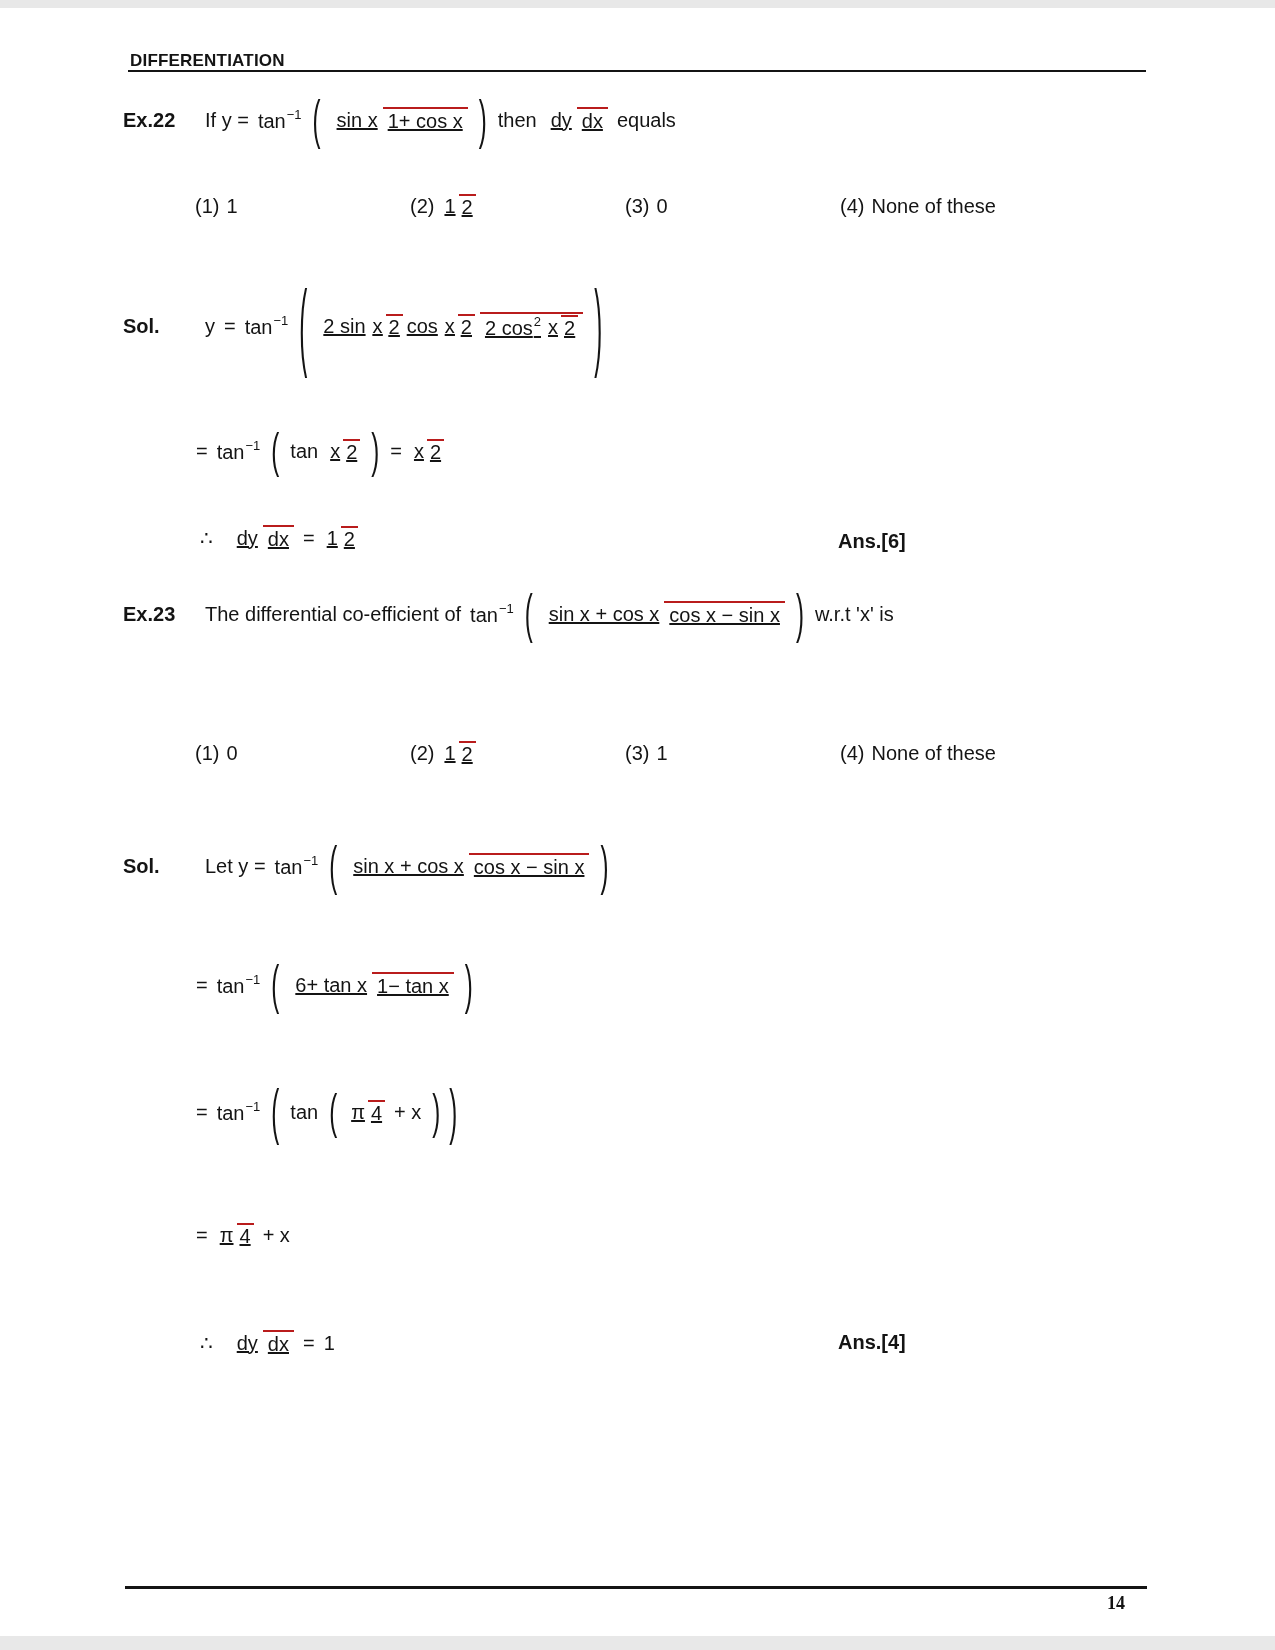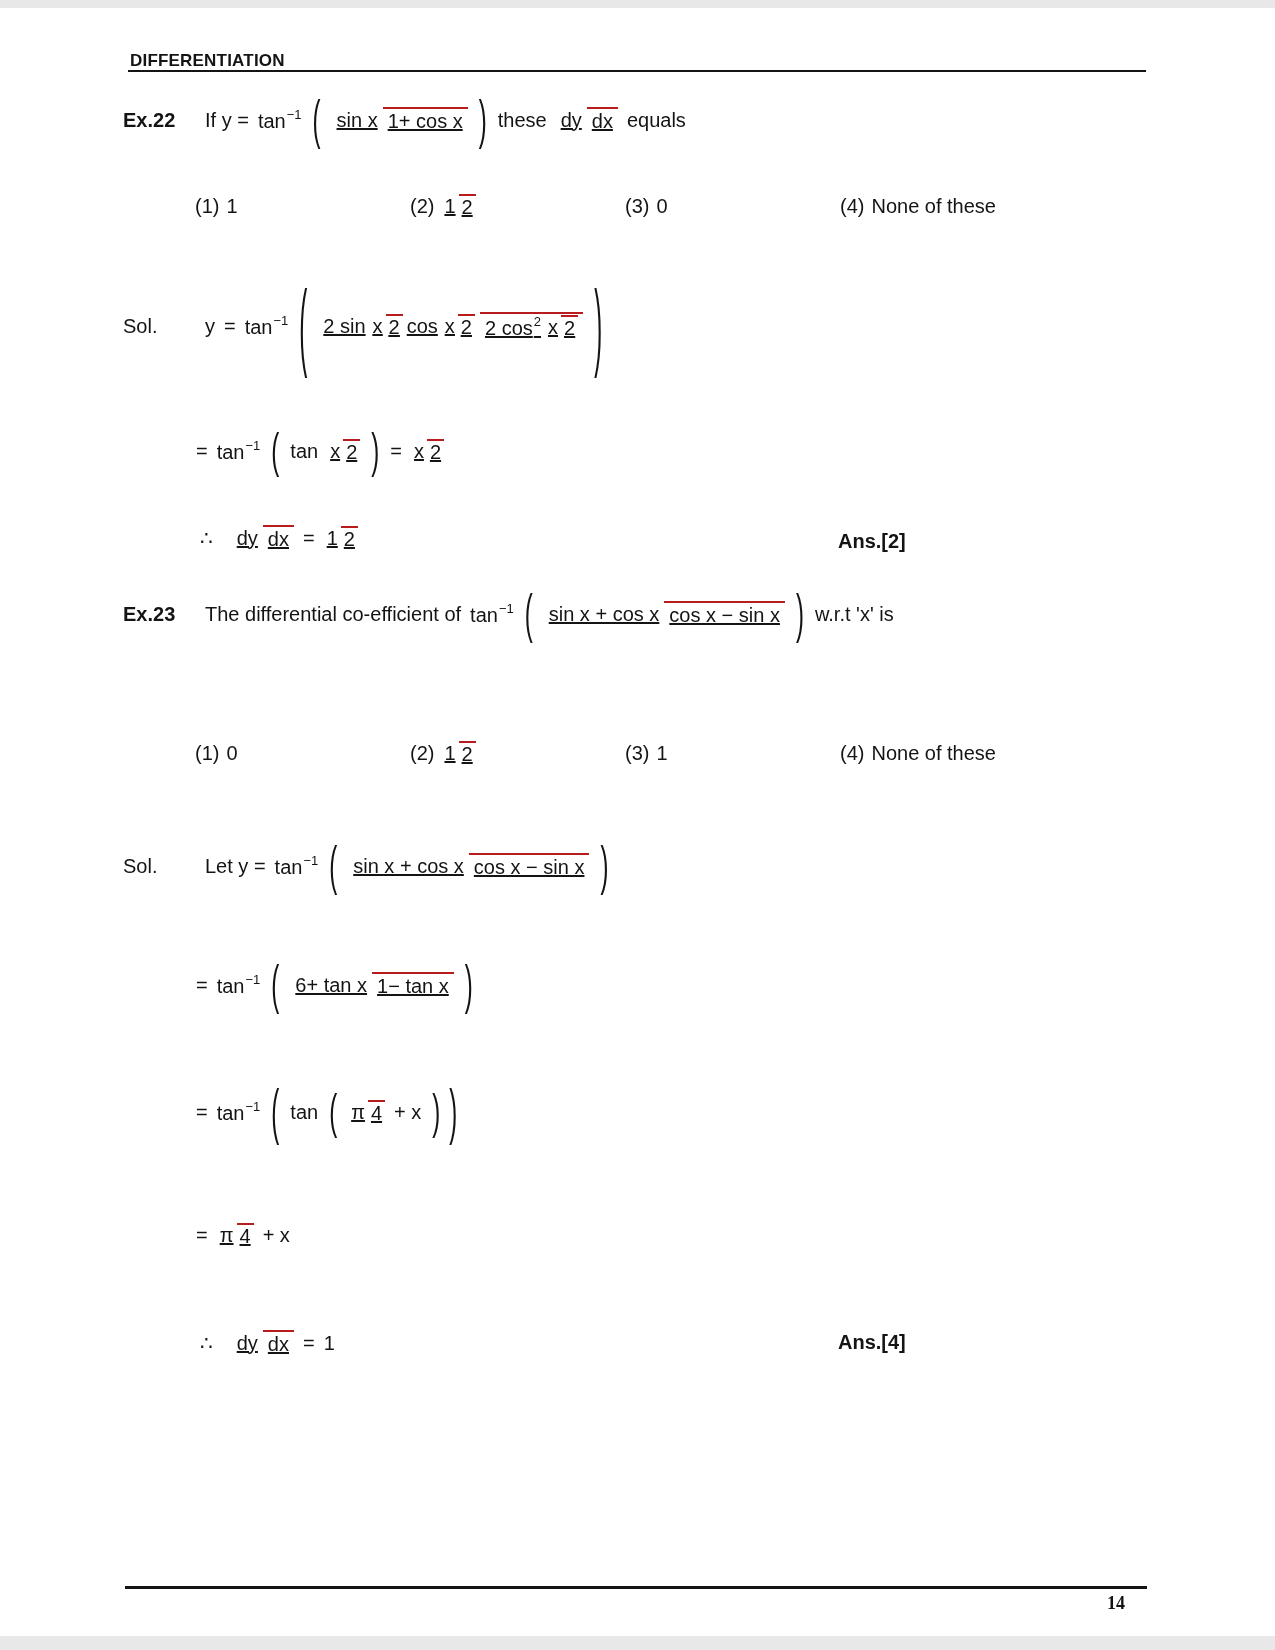--- a/index.html
+++ b/index.html
@@ -5,21 +5,21 @@
   html,body { margin:0; padding:0; background:#e8e8e8; }
   .page {
     position:relative; width:1275px; height:1628px; margin:8px auto;
     background:#ffffff; color:#141414;
     font-family:"Liberation Sans", sans-serif; font-size:20px;
     overflow:hidden;
   }
   .row { position:absolute; display:flex; align-items:center; }
   .gap { gap:9px; }
   .ex-label { width:73px; flex:none; font-weight:bold; }
-  .sol-label { width:73px; flex:none; font-weight:normal; }
+  .sol-label { width:73px; flex:none; font-weight:bold; }
 
   
   .frac { display:inline-flex; flex-direction:row; align-items:center;
           text-align:right; vertical-align:middle; line-height:1.15;text-decoration:underline; }
   .frac .num, .frac .den { padding:1px 5px; white-space:nowrap; display:flex;
           align-items:center; justify-content:center; gap:4px; }
   .frac .den { border-top:2px solid #b91c1c; }
   .frac.small .num, .frac.small .den { padding:0 3px; }
 
   sup.exp { font-size:13px; vertical-align:9px; margin-left:1px; letter-spacing:0; }
@@ -55,21 +55,21 @@
   <div class="row gap" style="left:123px; top:76px; height:72px;">
     <span class="ex-label">Ex.22</span>
     <span class="tok">If y =</span>
     <span class="tok"><span>tan</span><sup class="exp">−1</sup></span>
     <span class="paren p-md">(</span>
     <span class="frac">
       <span class="num">sin x</span>
       <span class="den">1+ cos x</span>
     </span>
     <span class="paren p-md">)</span>
-    <span class="tok">these</span>
+    <span class="tok">then</span>
     <span class="frac">
       <span class="num">dy</span>
       <span class="den">dx</span>
     </span>
     <span class="tok">equals</span>
   </div>
 
   <div class="row" style="left:195px; top:163px; height:70px;">
     <div class="opt">
       <span>(1)</span>
@@ -144,21 +144,21 @@
     <span class="frac">
       <span class="num">dy</span>
       <span class="den">dx</span>
     </span>
     <span class="tok">=</span>
     <span class="frac small">
       <span class="num">1</span>
       <span class="den">2</span>
     </span>
   </div>
-  <div class="answer" style="top:522px;">Ans.[2]</div>
+  <div class="answer" style="top:522px;">Ans.[6]</div>
 
   <div class="row gap" style="left:123px; top:568px; height:76px;">
     <span class="ex-label">Ex.23</span>
     <span class="tok">The differential co-efficient of</span>
     <span class="tok"><span>tan</span><sup class="exp">−1</sup></span>
     <span class="paren p-md">(</span>
     <span class="frac">
       <span class="num">sin x + cos x</span>
       <span class="den">cos x − sin x</span>
     </span>

